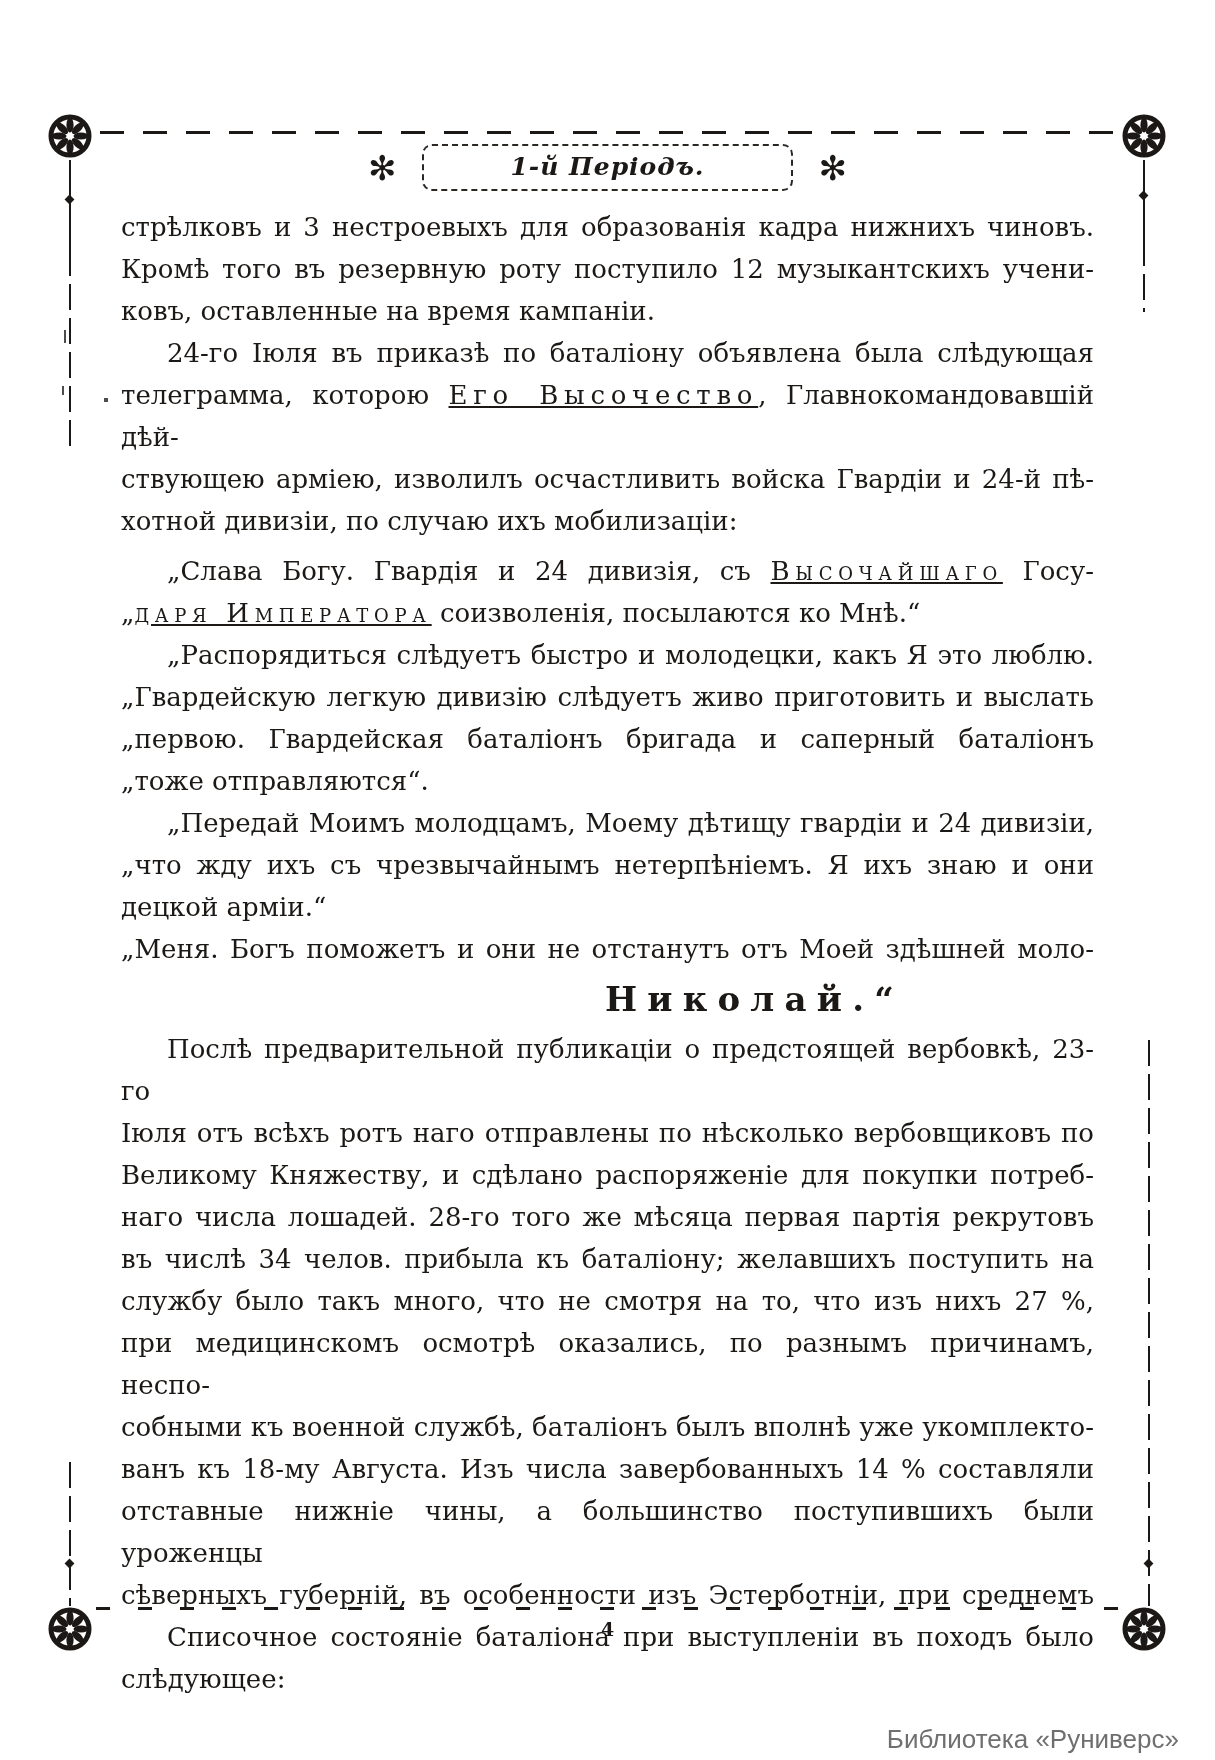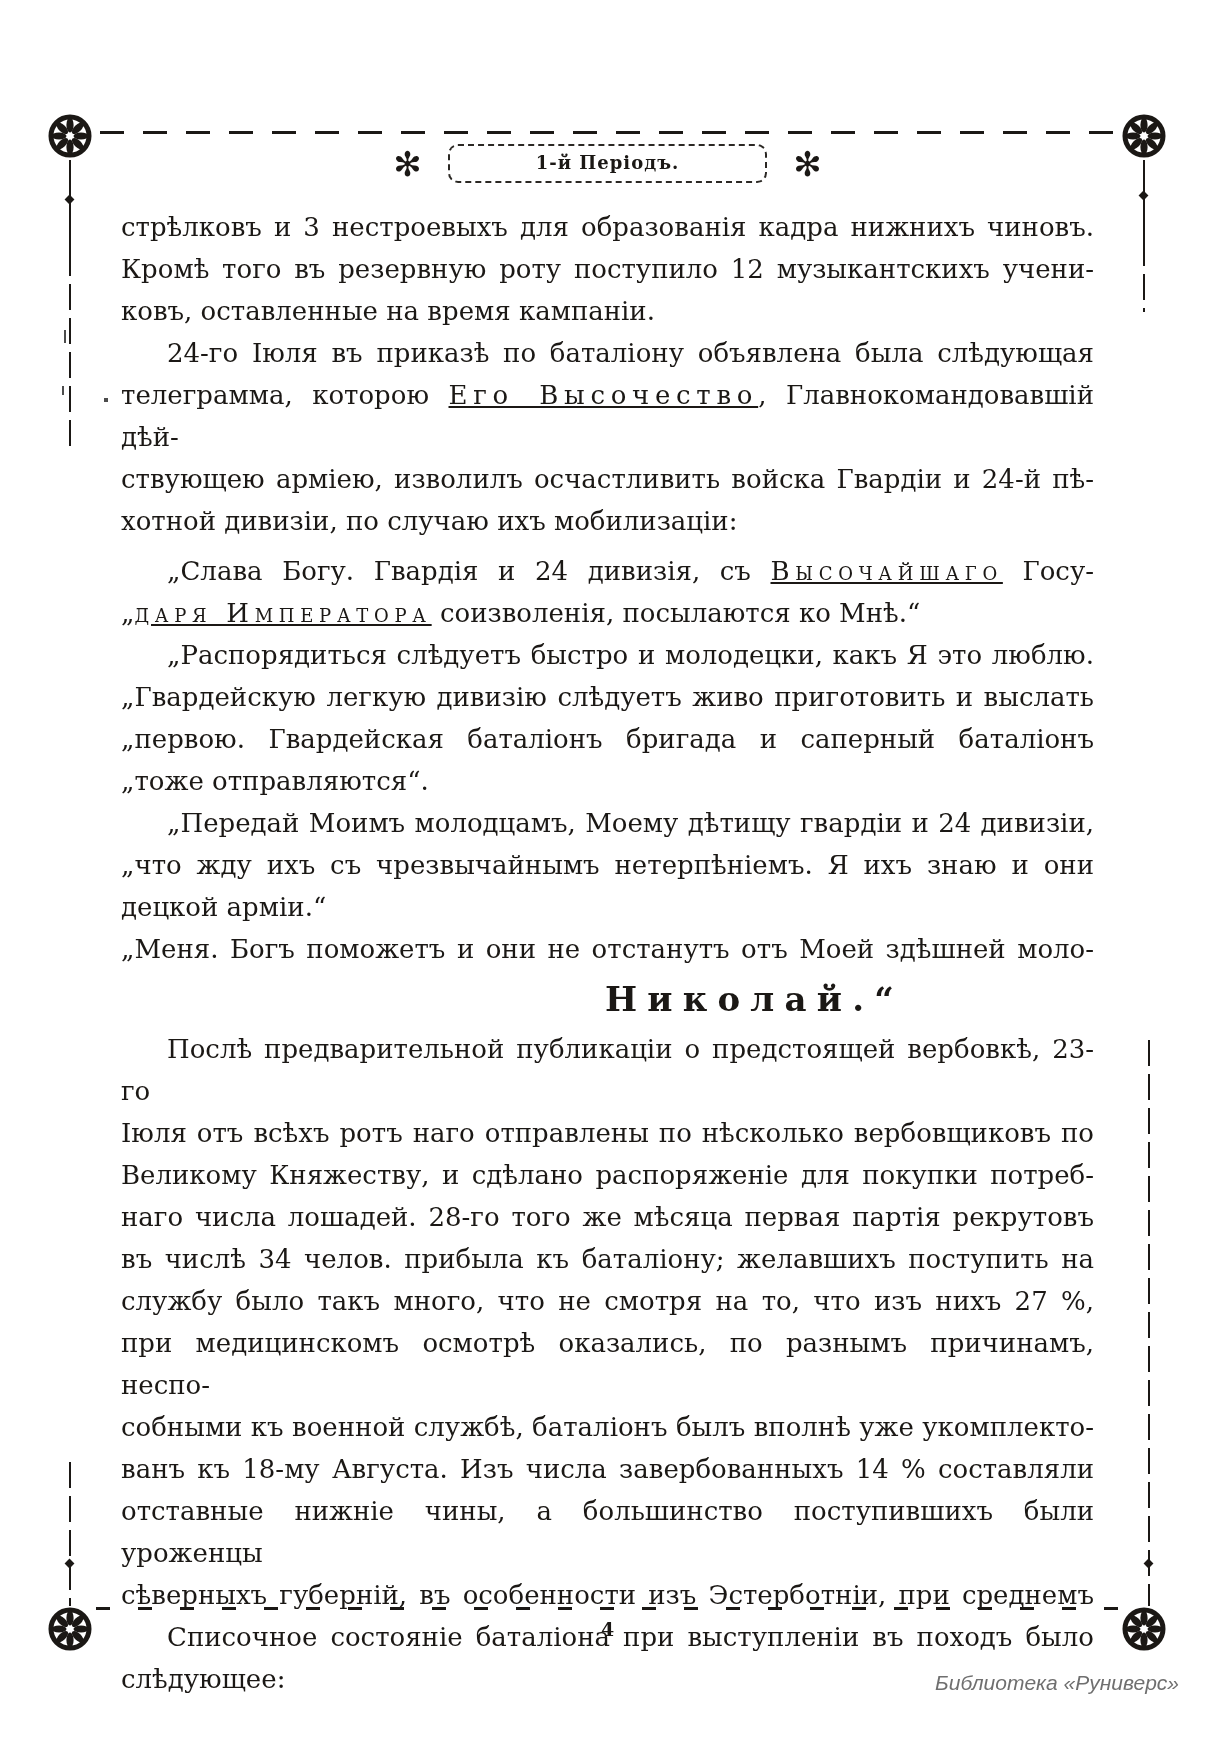--- a/index.html
+++ b/index.html
@@ -32,21 +32,21 @@
   .header-row{
     position:absolute;top:144px;left:0;width:100%;
     display:flex;justify-content:center;align-items:center;gap:26px;
   }
   .floret{font-family:"DejaVu Sans",sans-serif;font-size:34px;line-height:34px;color:var(--ink);}
   .title-box{
     border:2px dashed #2b2824;border-radius:10px;
     padding:6px 86px 8px;
   }
   .title-text{
-    font-weight:bold;font-size:18px;letter-spacing:1px;white-space:nowrap;
+    font-style:italic;font-weight:bold;font-size:25px;letter-spacing:1px;white-space:nowrap;
   }
   
   .body-text{
     position:absolute;left:121px;top:206px;width:973px;
     font-size:26px;line-height:42px;
   }
   .para{margin:0;}
   .para.gap-before{margin-top:8px;}
   .line{text-align:justify;text-align-last:justify;}
   .line.para-end{text-align-last:left;}
@@ -57,23 +57,23 @@
     text-align:right;padding-right:190px;
     font-weight:bold;font-size:34px;letter-spacing:0.30em;
     margin:8px 0 2px;
   }
   
   .page-number{
     position:absolute;top:1618px;left:50%;transform:translateX(-50%);
     font-weight:bold;font-size:19px;
   }
   .watermark{
-    position:absolute;top:1671px;right:36px;
+    position:absolute;top:1724px;right:36px;
     font-family:"Liberation Sans","DejaVu Sans",sans-serif;
-    font-size:21px;color:var(--watermark);font-style:italic;
+    font-size:26px;color:var(--watermark);
   }
 </style>
 </head>
 <body>
 
 <div class="page">
 
   <svg class="rosette" style="left:47px;top:113px" viewBox="0 0 46 46">
     <circle cx="23" cy="23" r="19" fill="none" stroke="#1b1815" stroke-width="5"></circle>
     <g fill="#1b1815">

